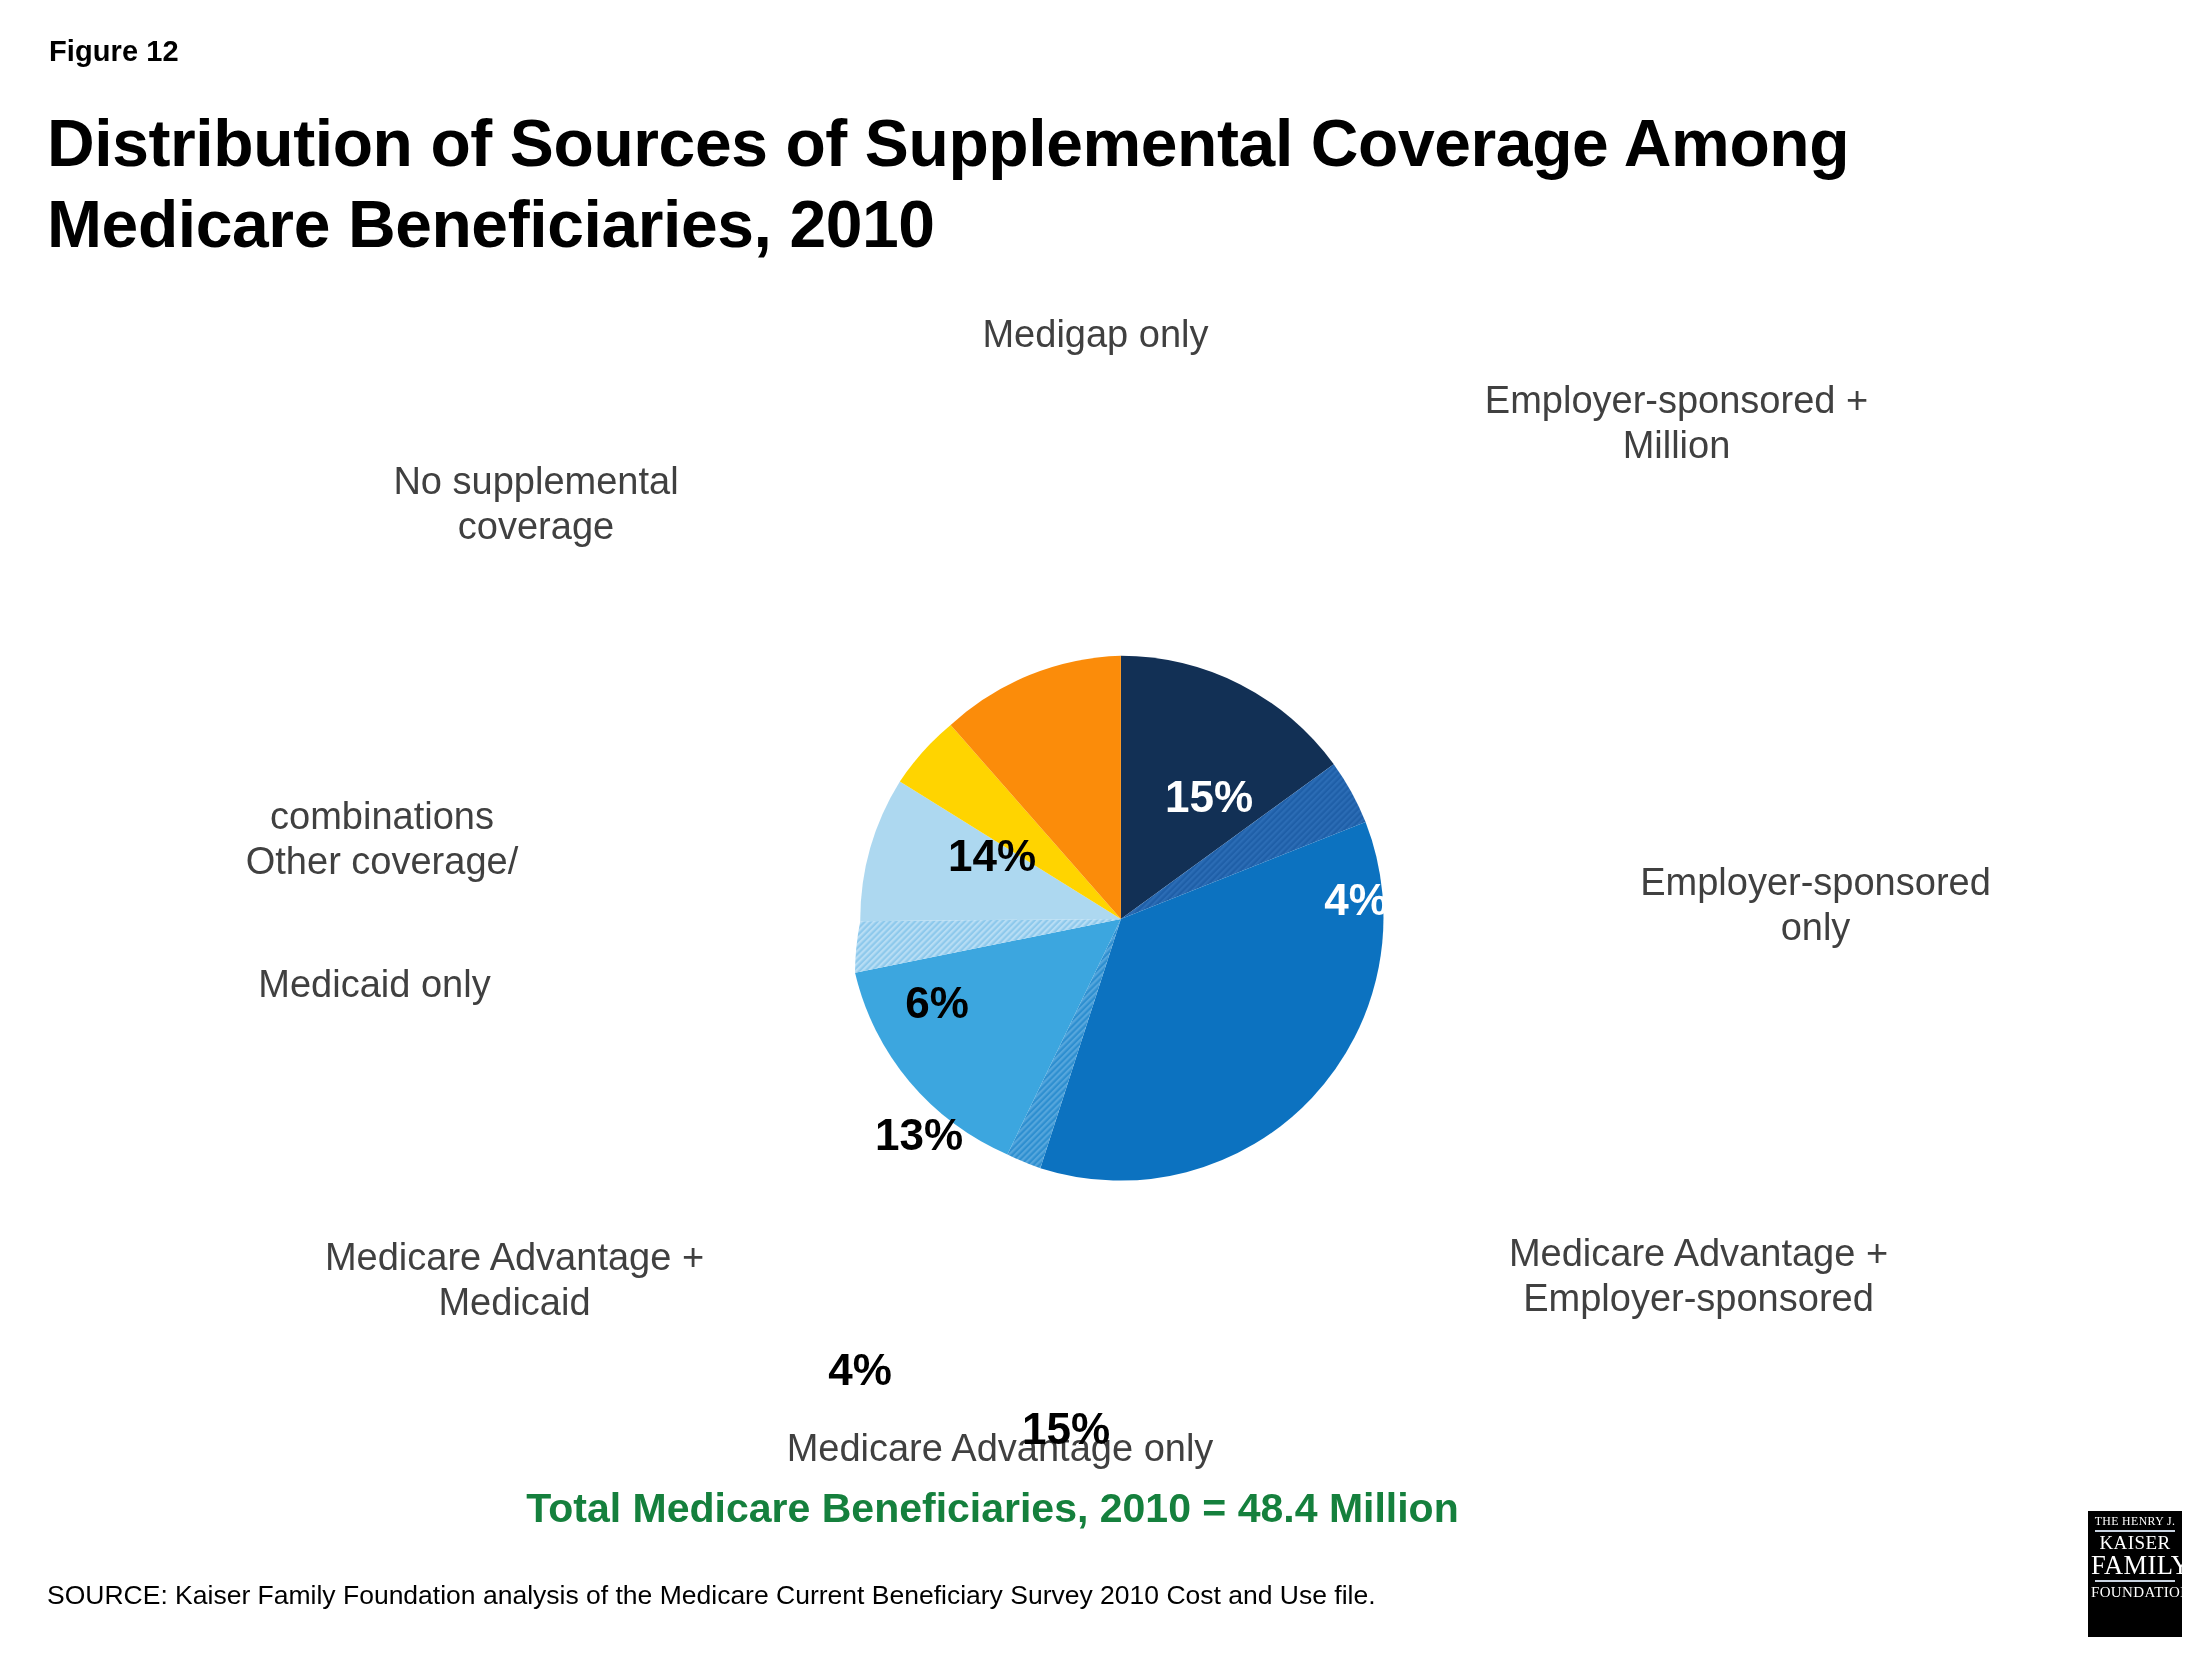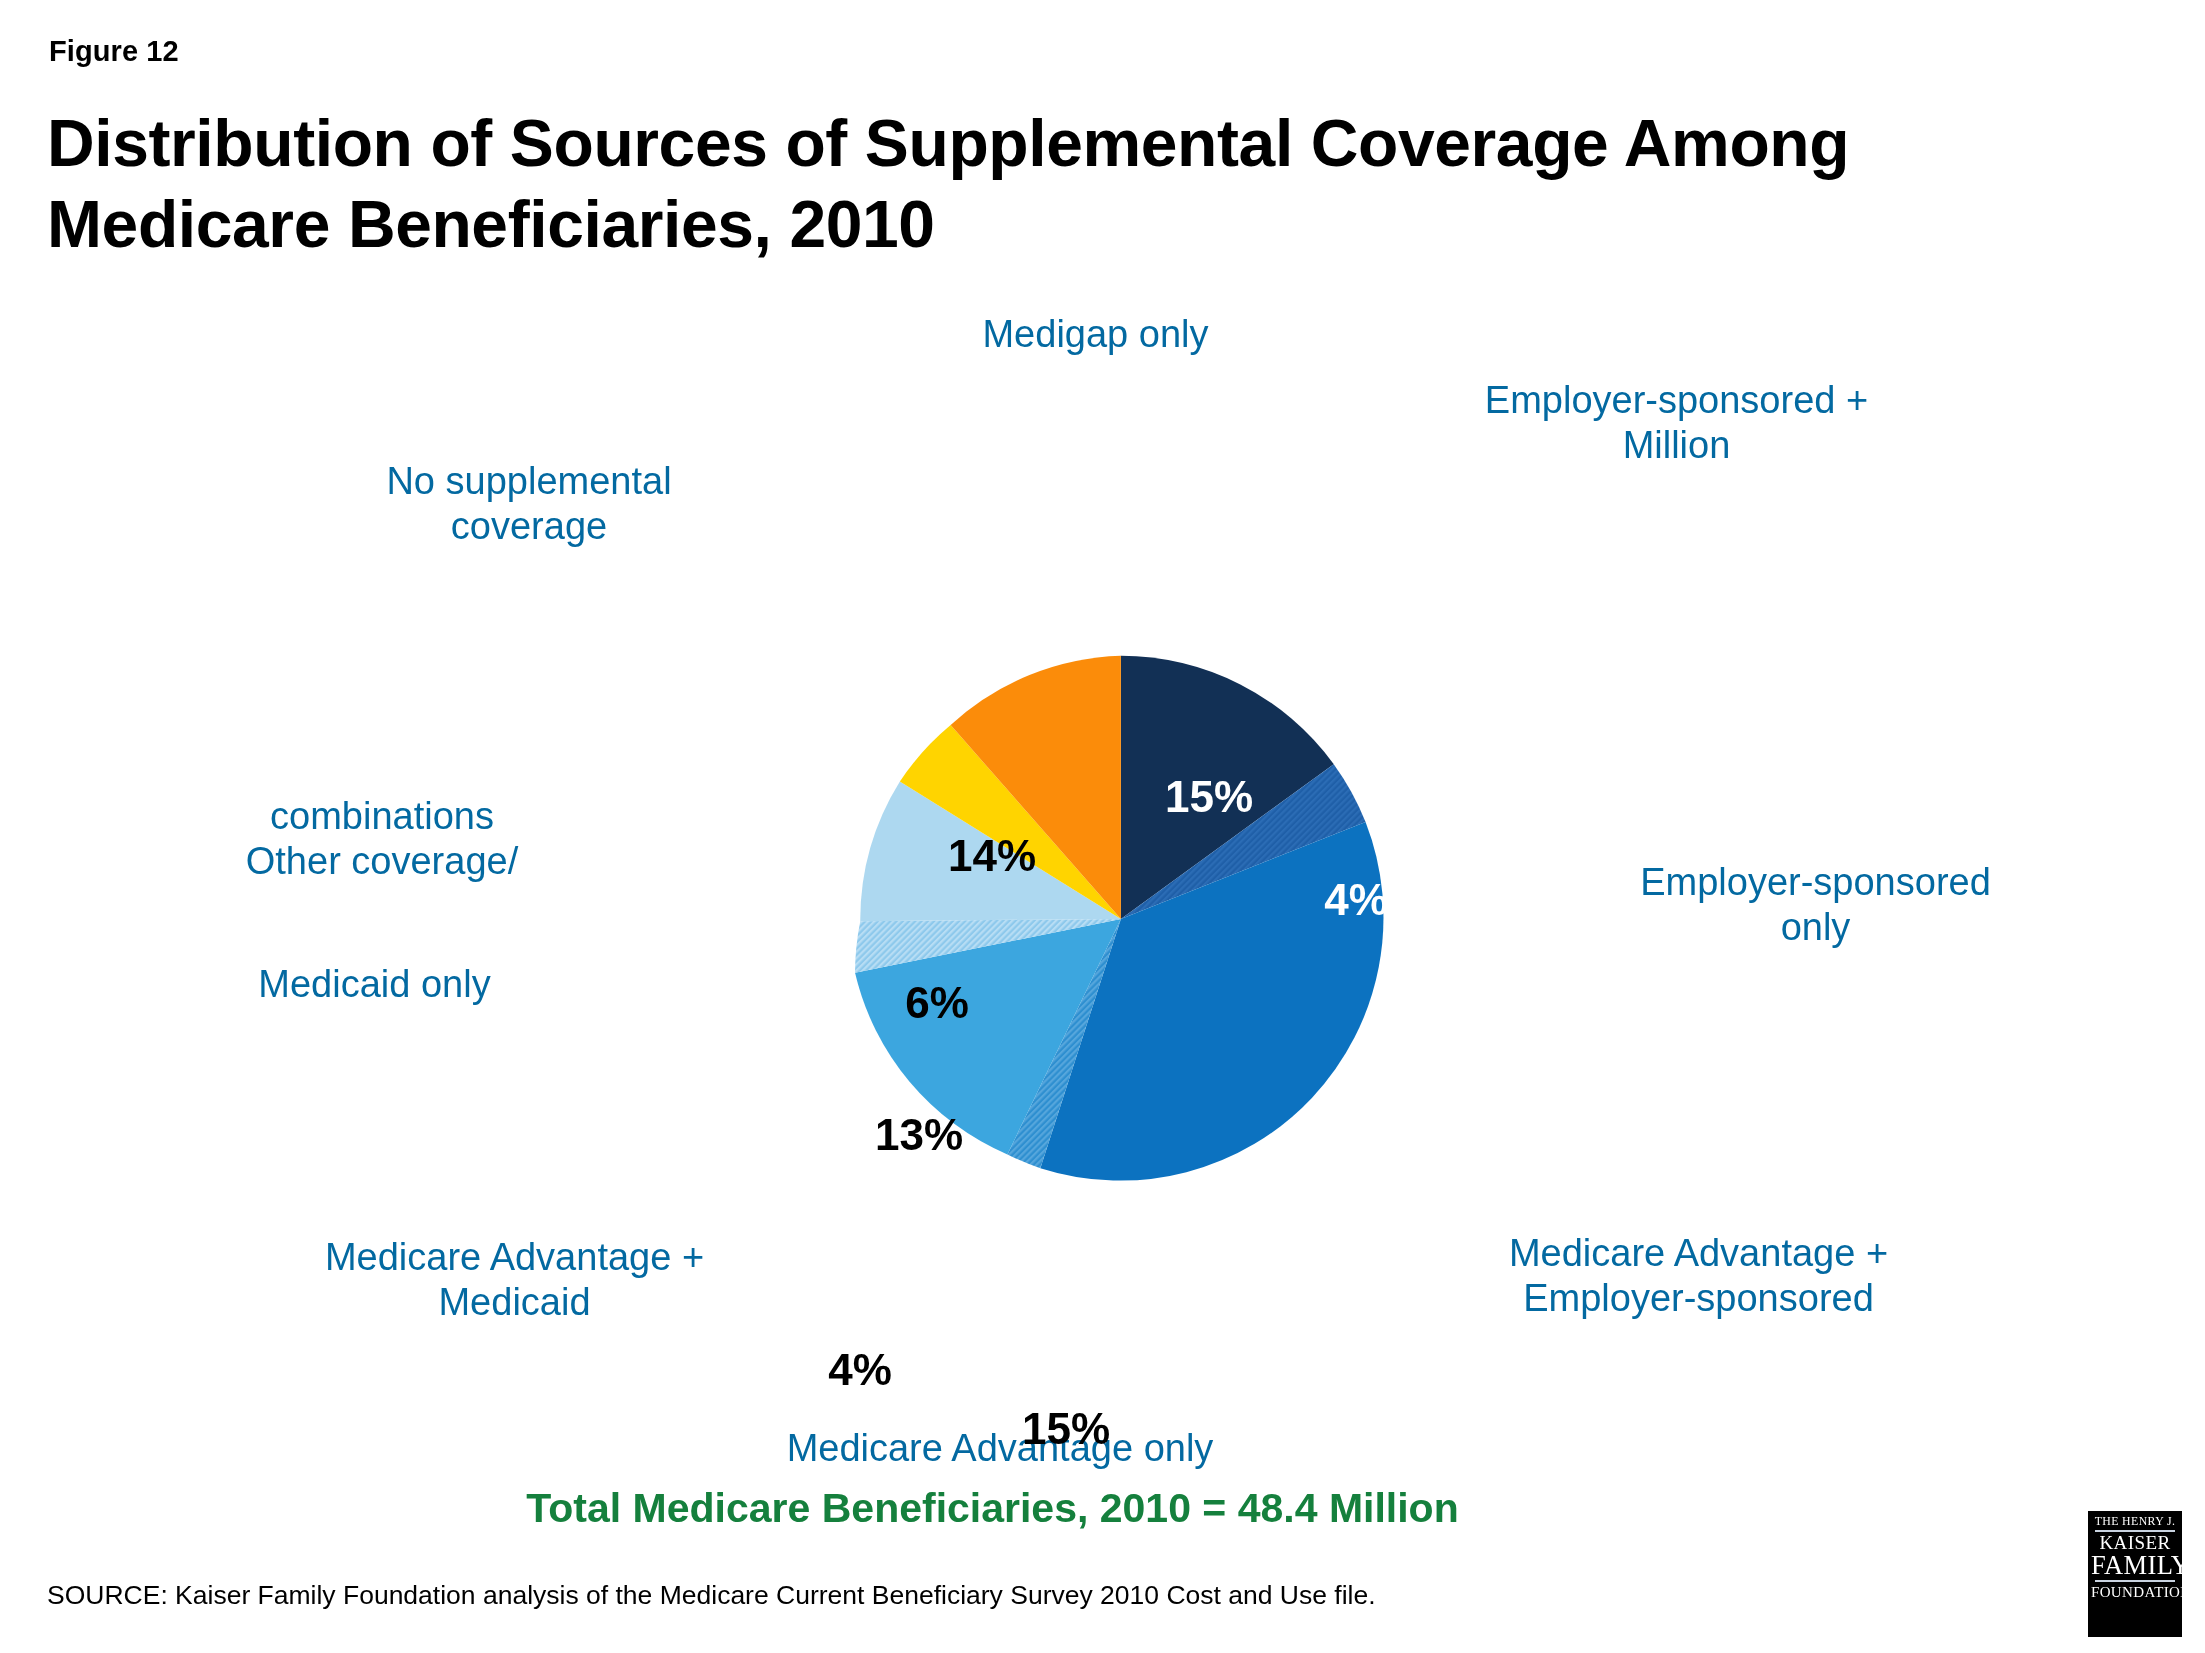--- a/index.html
+++ b/index.html
@@ -23,35 +23,35 @@
     letter-spacing:-0.4px;
   }
   
   #chart-stage{
     position:absolute;left:0;top:316px;width:2205px;height:1147px;
   }
   #pie-svg{position:absolute;left:0;top:0;width:2205px;height:1147px;}
 
   .cat-label{
     position:absolute;
-    font-size:38px;color:#0369a1;
+    font-size:38px;color:#404040;
     line-height:1.18;
     text-align:center;
     white-space:nowrap;
   }
   
   #lbl-medigap-only      {left:838px;top:-3.7px;width:515px;}
   #lbl-esi-medigap       {left:1397px;top:62px;width:559px;}
   #lbl-esi-only          {left:1558px;top:544px;width:515px;}
   #lbl-ma-esi            {left:1397px;top:915px;width:603px;}
   #lbl-ma-only           {left:662px;top:1110px;width:676px;}
   #lbl-ma-medicaid       {left:213px;top:919px;width:603px;}
   #lbl-medicaid-only     {left:132px;top:646px;width:485px;}
   #lbl-other-coverage    {left:147px;top:478px;width:470px;}
-  #lbl-no-supp           {left:294px;top:143px;width:470px;}
+  #lbl-no-supp           {left:301px;top:143px;width:470px;}
 
   .slice-value{
     position:absolute;
     font-size:44px;font-weight:bold;
     white-space:nowrap;
     text-align:center;
   }
   .slice-value.dark{color:#000;}
   .slice-value.light{color:#ffffff;}
 

